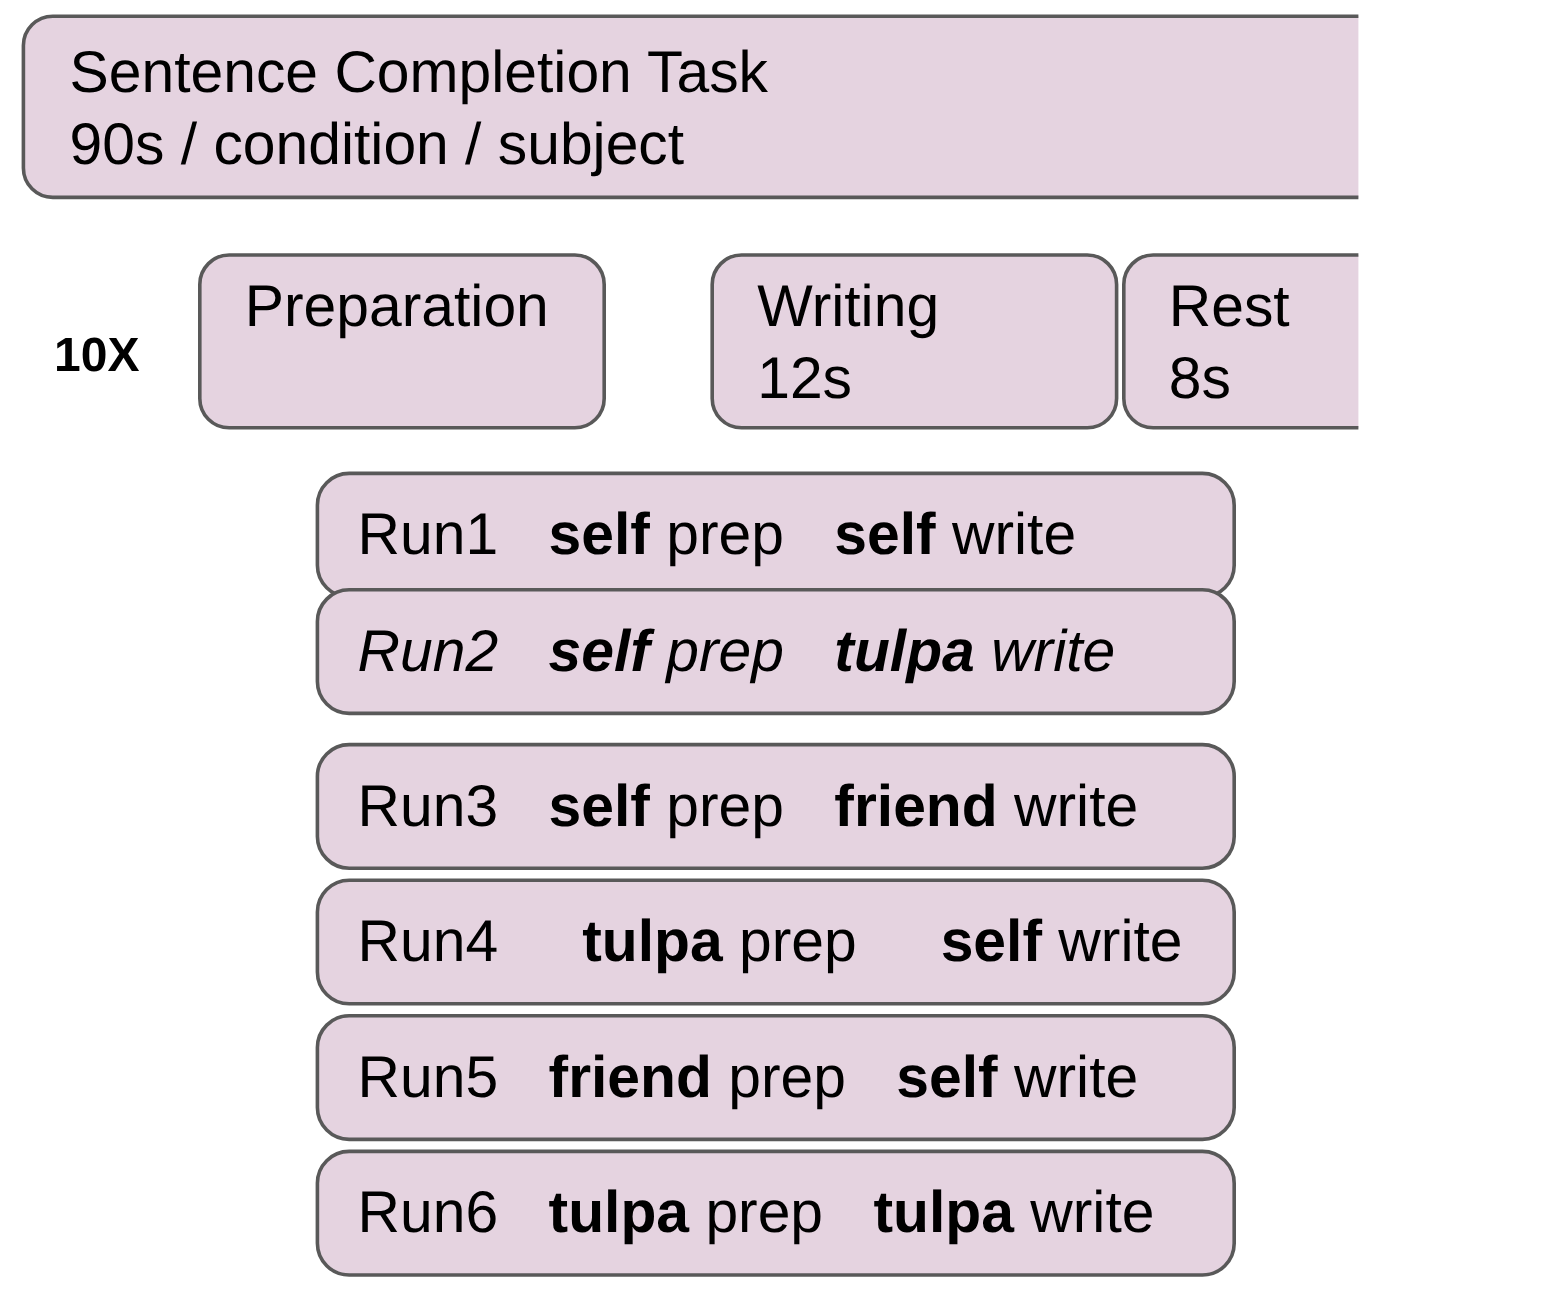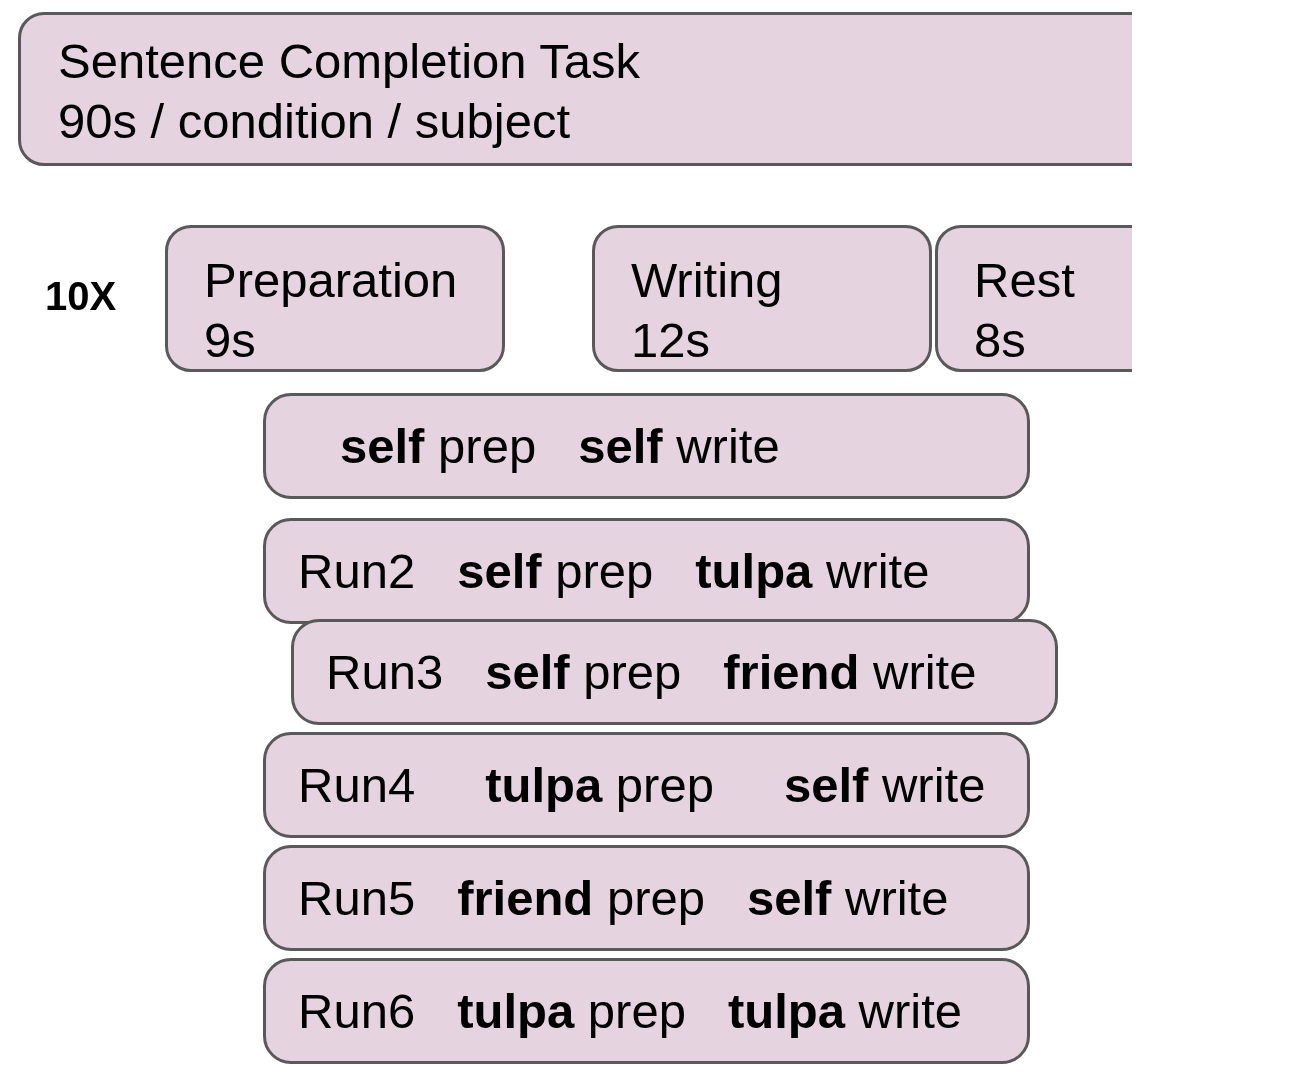--- a/index.html
+++ b/index.html
@@ -29,67 +29,67 @@
   }
 
   
   .repeat-label{
     position:absolute; left:45px; top:271px;
     font-size:40px; font-weight:bold; line-height:50px;
   }
 
   
   .phase-box{
-    top:225px; height:147px;
-    padding:22px 10px 0 36px;
+    top:211px; height:147px;
+    padding:12px 10px 0 36px;
     font-size:49px; line-height:60px;
   }
   .phase-prep{left:165px; width:340px;}
   .phase-writing{left:548px; width:340px;margin-left:44px;}
   .phase-rest{left:935px; width:333px;}
 
   
   .run-box{
     left:263px; width:767px; height:106px;
     border-radius:28px;
     font-size:49px;
     display:flex; align-items:center;
     padding-left:32px;
   }
   .run-box .phrase{margin-left:42px; white-space:pre;}
   .run-box strong{font-weight:bold;}
-  .run-1{top:393px;} .run-2{top:518px;} .run-3{top:619px;margin-left:28px;}
+  .run-1{top:393px;} .run-2{top:490px;font-style:italic;} .run-3{top:619px;}
   .run-4{top:732px;gap:28px;} .run-5{top:845px;} .run-6{top:958px;}
 </style>
 </head>
 <body>
 
 <div class="canvas">
 
   <div class="box title-box">
     <div>Sentence Completion Task</div>
     <div>90s / condition / subject</div>
   </div>
 
   <div class="repeat-label">10X</div>
 
   <div class="box phase-box phase-prep">
     <div>Preparation</div>
-    <div>9s</div>
   </div>
   <div class="box phase-box phase-writing">
     <div>Writing</div>
     <div>12s</div>
   </div>
   <div class="box phase-box phase-rest">
     <div>Rest</div>
     <div>8s</div>
   </div>
 
   <div class="box run-box run-1">
+    <span>Run1</span>
     <span class="phrase"><strong>self</strong> <span>prep</span></span>
     <span class="phrase"><strong>self</strong> <span>write</span></span>
   </div>
 
   <div class="box run-box run-2">
     <span>Run2</span>
     <span class="phrase"><strong>self</strong> <span>prep</span></span>
     <span class="phrase"><strong>tulpa</strong> <span>write</span></span>
   </div>
 

